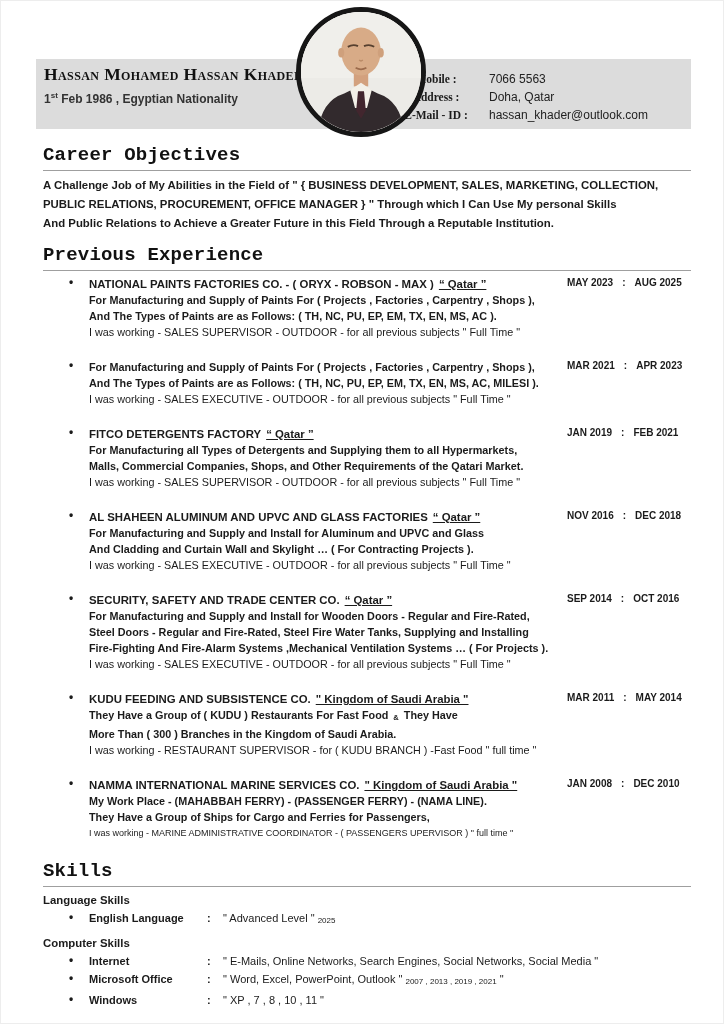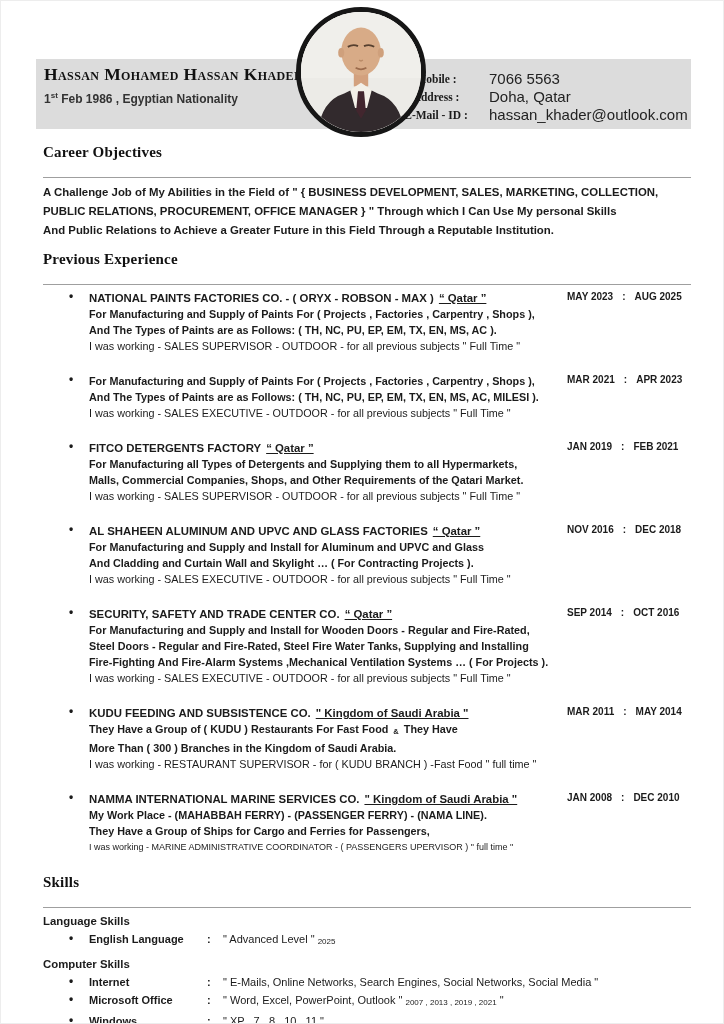--- a/index.html
+++ b/index.html
@@ -18,32 +18,32 @@
   }
   .birth { margin-top:6px; font-size:12px; font-weight:700; color:#333; }
   .birth sup { font-size:8px; }
   .nationality { font-size:12px; font-weight:700; color:#333; }
   .contact { position:absolute; top:11px; right:12px; }
   .contact-row { display:flex; line-height:18px; }
   .contact-label {
     width:86px; text-align:center; font-family:"Liberation Serif", serif;
     font-weight:700; font-size:11.5px; color:#1b1b1b;
   }
-  .contact-value { margin-left:10px; font-size:15px; color:#222; width:190px; }
+  .contact-value { margin-left:10px; font-size:12px; color:#222; width:190px; }
   .photo {
     position:absolute; top:6px; left:295px; width:130px; height:130px;
     border-radius:50%; border:5px solid #161616; overflow:hidden; background:#eceae6; z-index:2;
   }
   .photo svg { display:block; width:100%; height:100%; }
   
   .content { position:absolute; top:143px; left:42px; width:648px; }
   .h2 {
-    font-family:Liberation Serif, serif; font-weight:700; font-size:15px;
+    font-family:Liberation Mono, monospace; font-weight:700; font-size:19px;
     letter-spacing:0.2px; color:#111; border-bottom:1.5px solid #9f9f9f;
-    padding-bottom:16px; margin-bottom:5px;
+    padding-bottom:4px; margin-bottom:5px;
   }
   .obj-line { font-size:11.4px; font-weight:700; line-height:19px; color:#1b1b1b; }
   .exp-head { margin-top:11px; }
   .entries { margin-top:3px; }
   .entry { position:relative; padding-left:46px; margin-bottom:19px; }
   .bullet { position:absolute; left:26px; top:-1px; font-size:12px; font-weight:700; }
   .entry-title { font-size:11.4px; font-weight:700; line-height:16px; white-space:nowrap; }
   .loc { text-decoration:underline; margin-left:5px; }
   .detail { font-size:10.8px; font-weight:700; line-height:16px; }
   .role { font-size:10.8px; font-weight:400; line-height:16px; }

